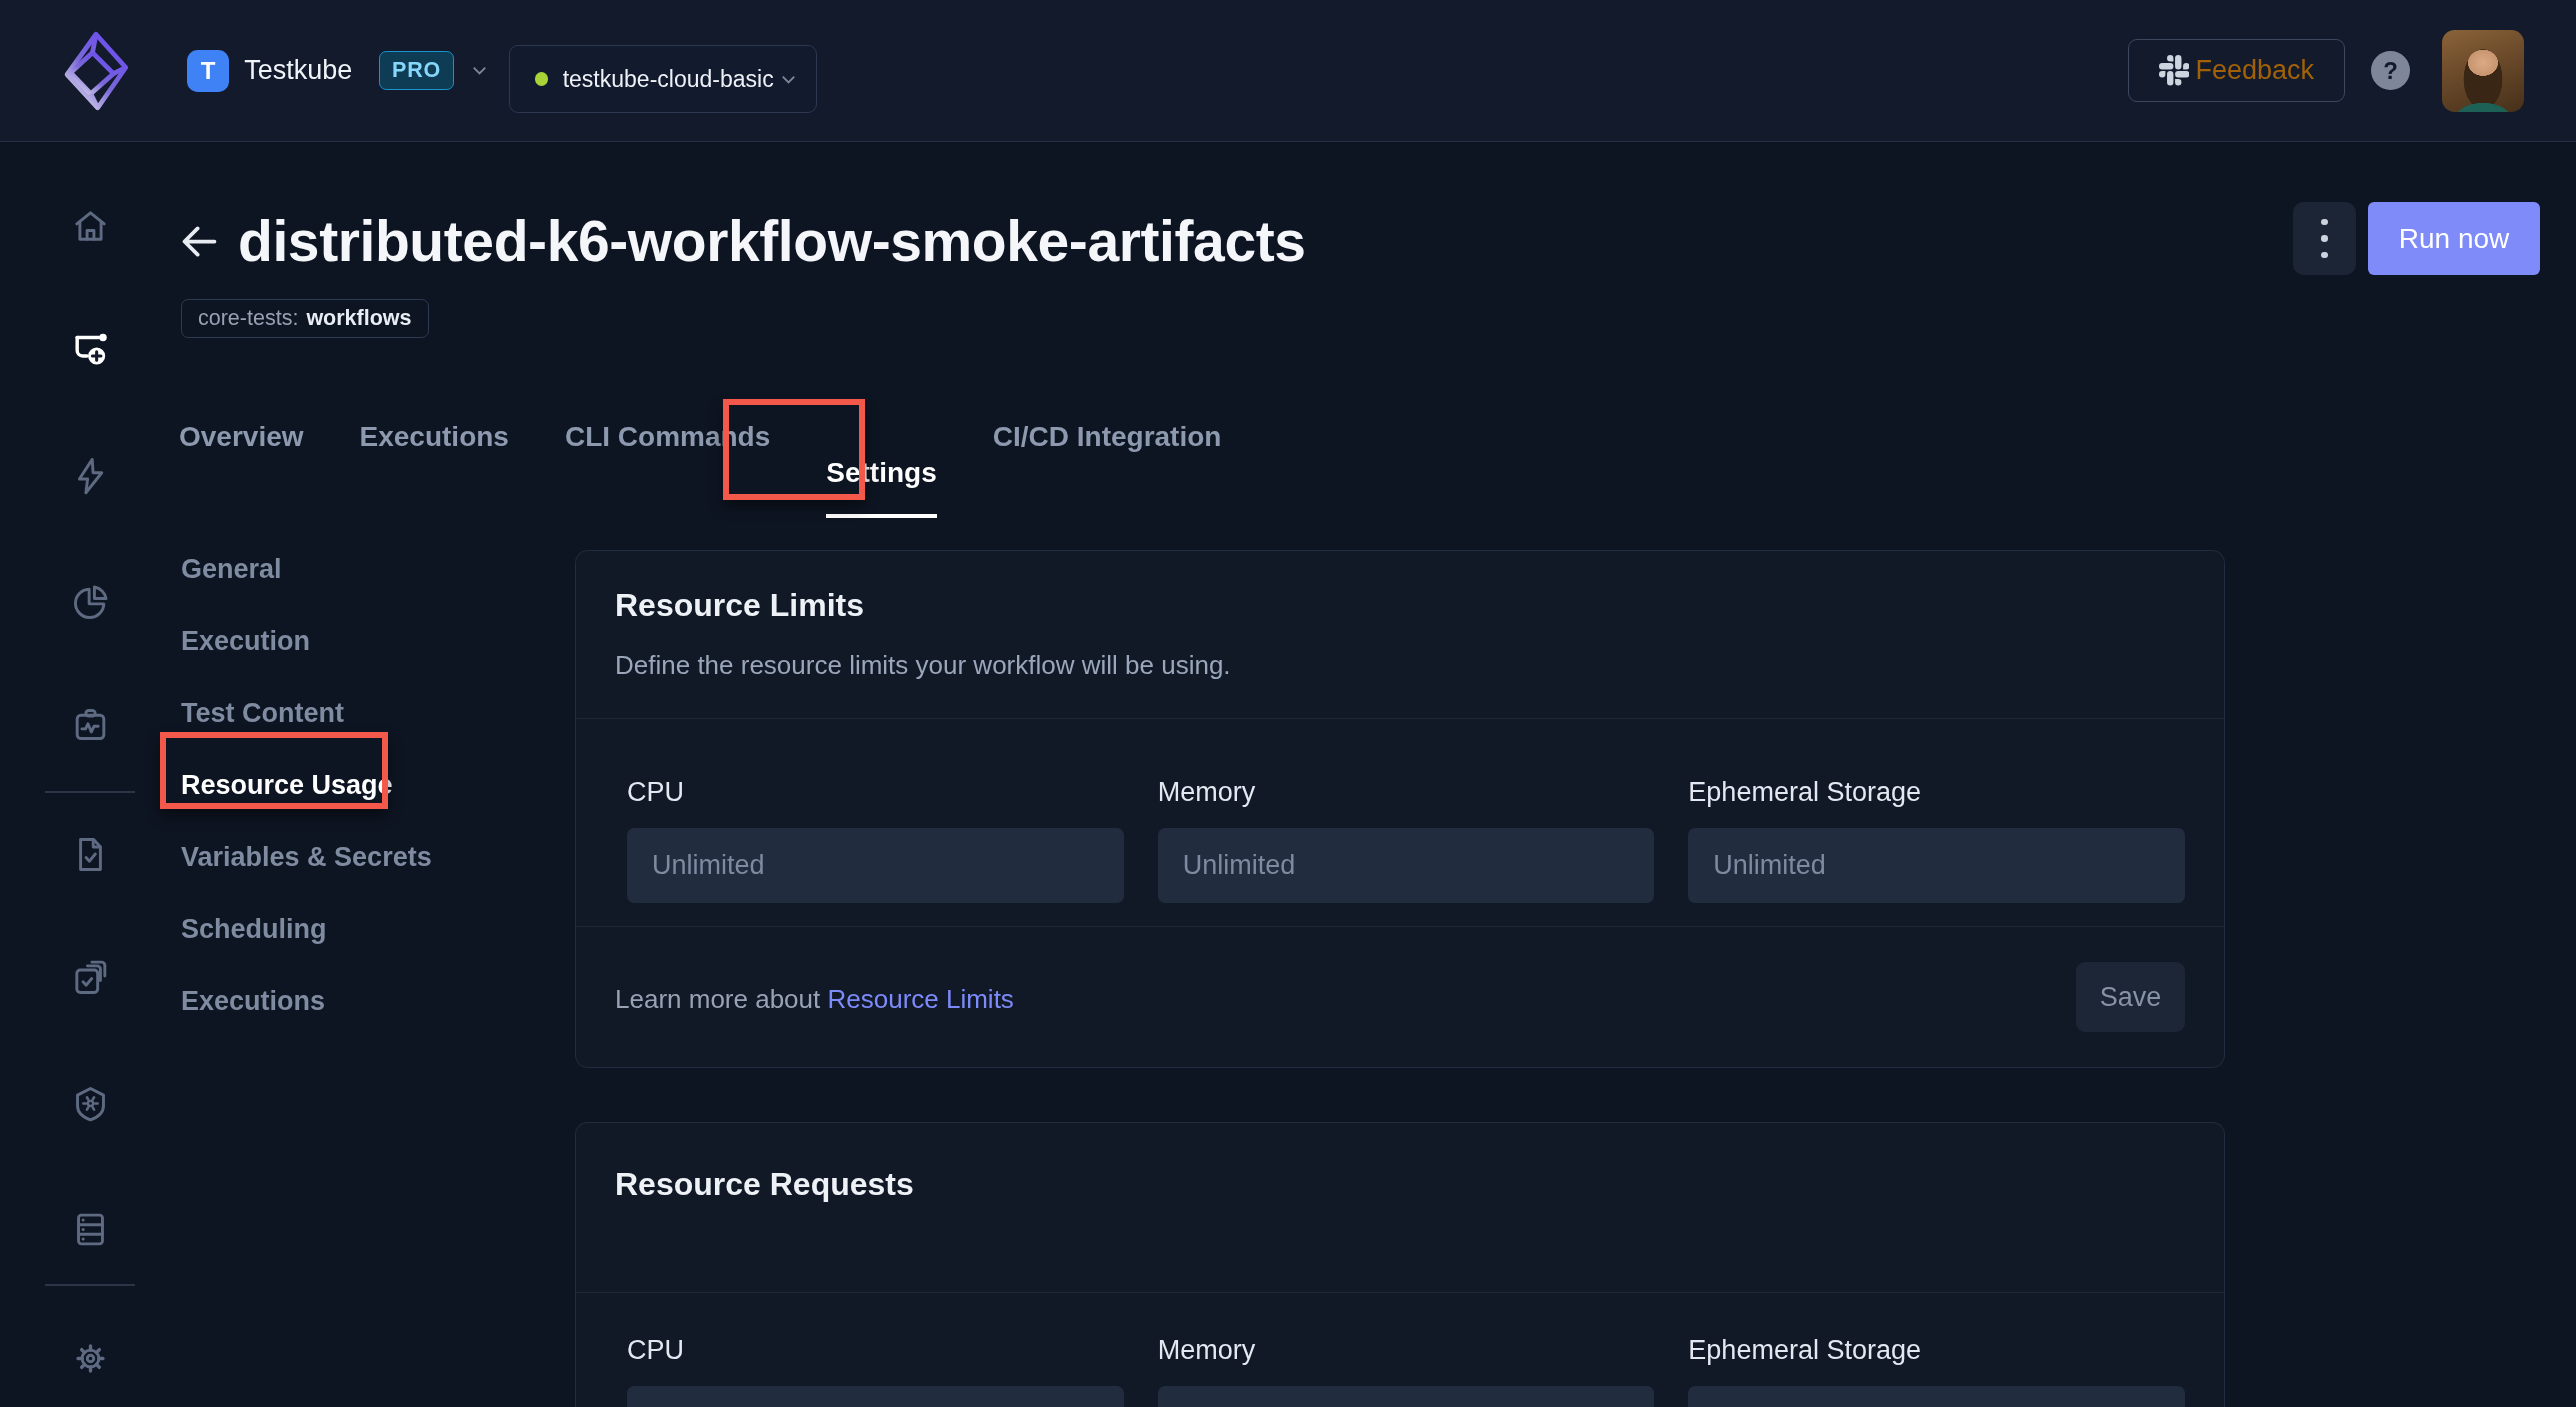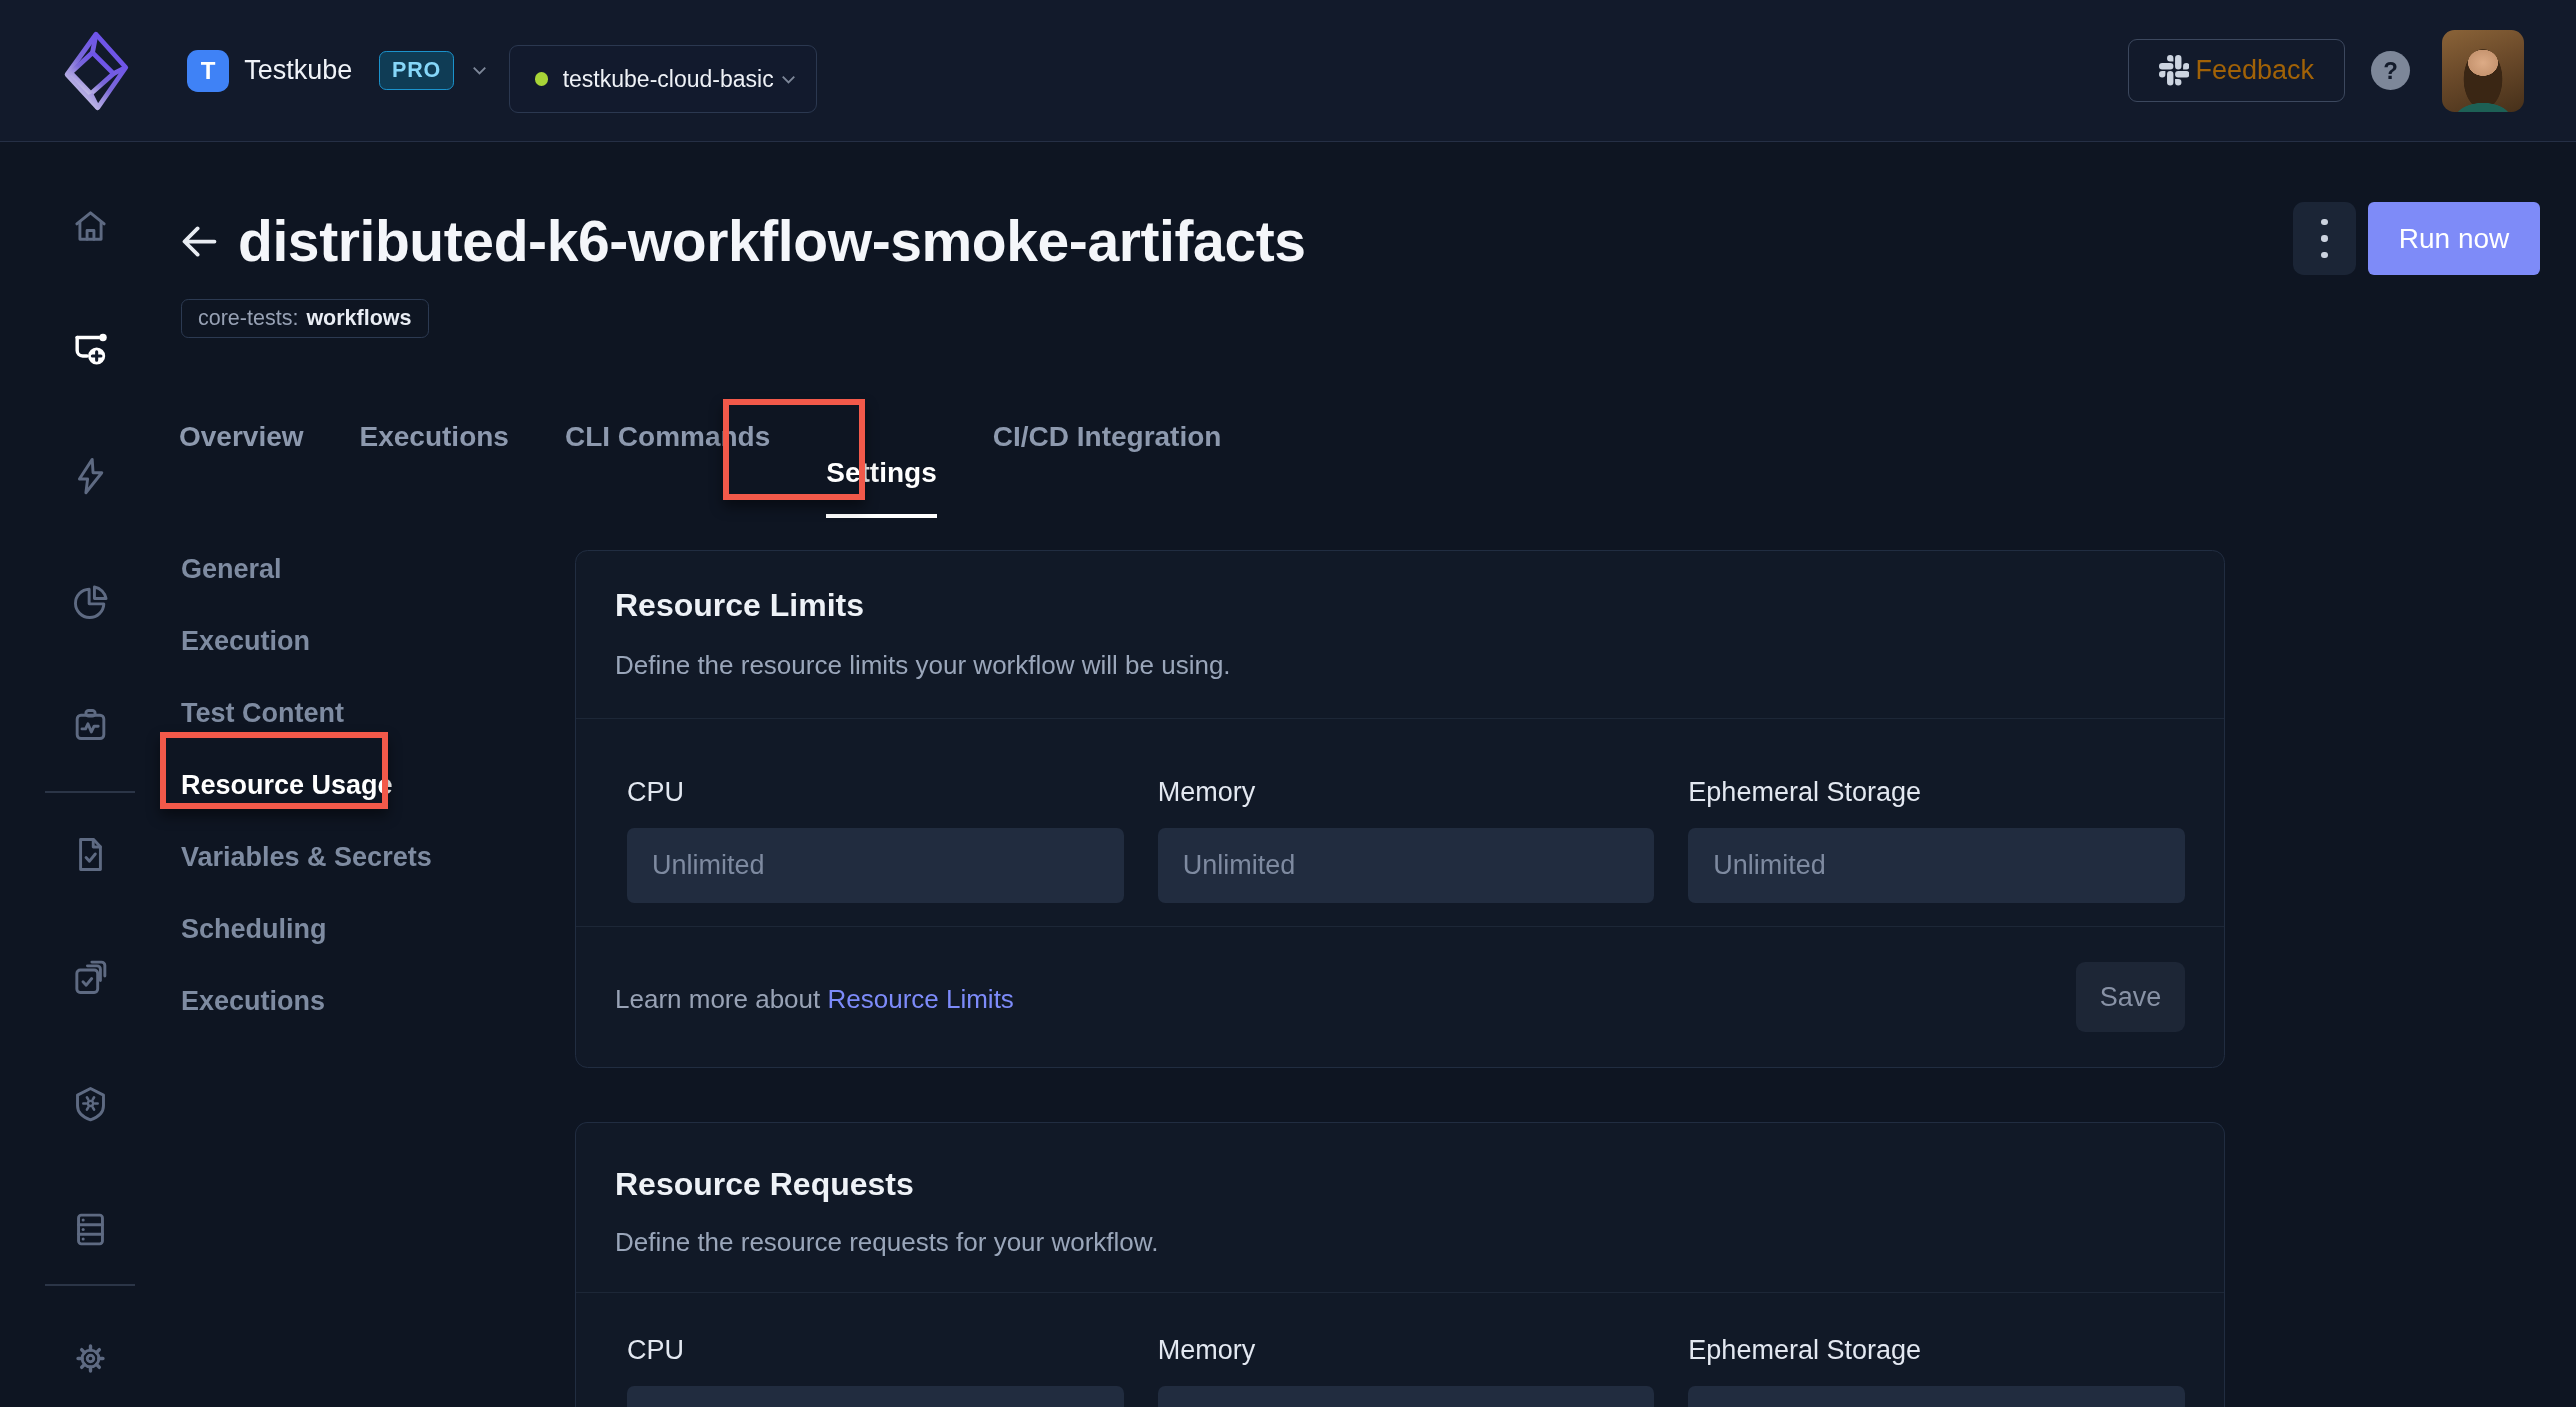--- a/index.html
+++ b/index.html
@@ -315,21 +315,20 @@
   </div>
   <div class="card-div" style="top:375px"></div>
   <div class="card-footer-text" style="top:433px">
     <span>Learn more about </span><a>Resource Limits</a>
   </div>
   <button class="save-btn" style="top:411px">Save</button>
 </div>
 
 <div class="card c2">
   <div class="card-title" style="top:43px">Resource Requests</div>
-  <div class="card-desc" style="top:104px">Define the resource requests for your workflow.</div>
   <div class="card-div" style="top:169px"></div>
   <div class="fields" style="top:212px">
     <div class="field">
       <div class="field-label">CPU</div>
       <input type="text" placeholder="" style="">
     </div>
     <div class="field">
       <div class="field-label">Memory</div>
       <input type="text" placeholder="" style="">
     </div>

